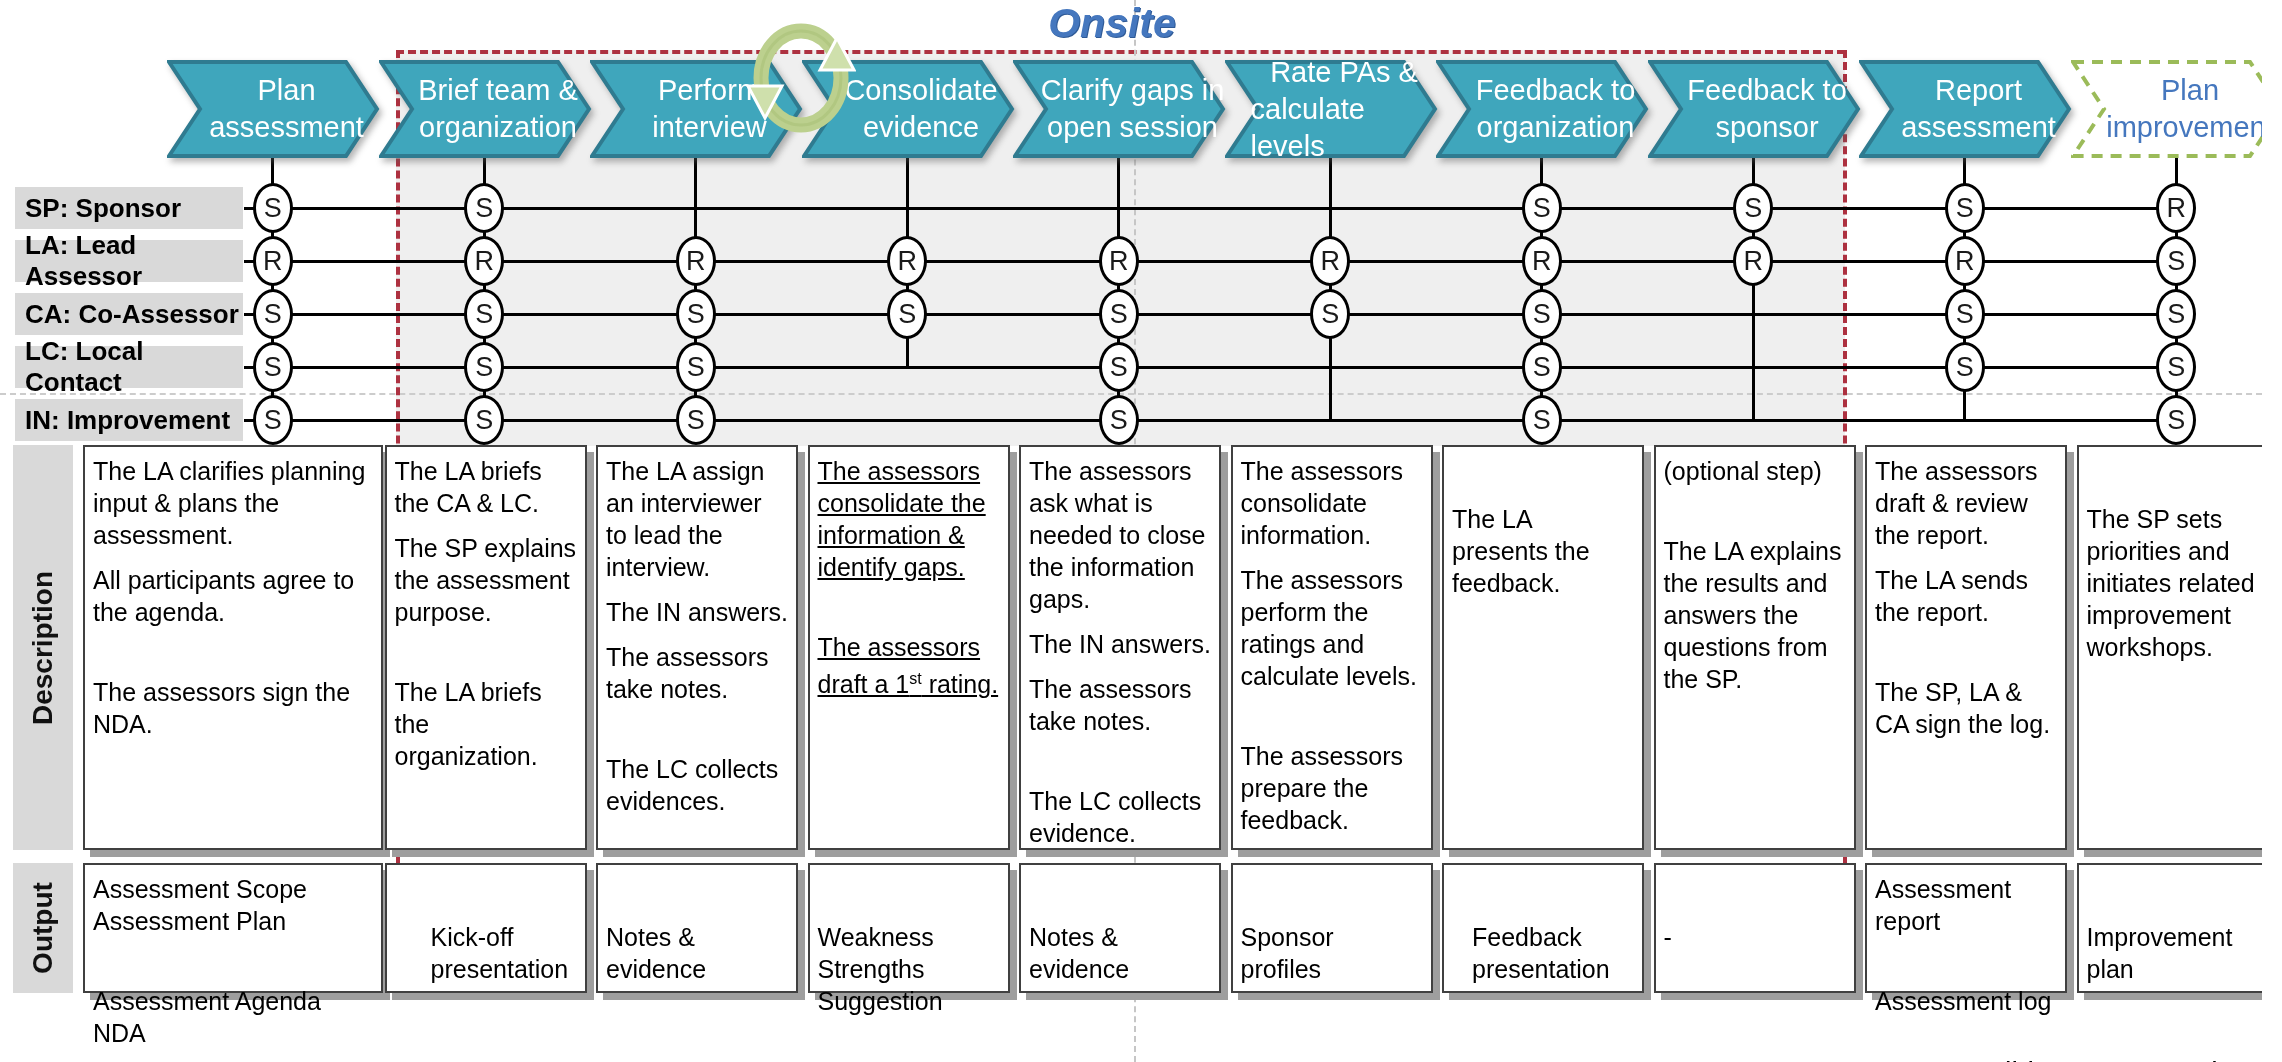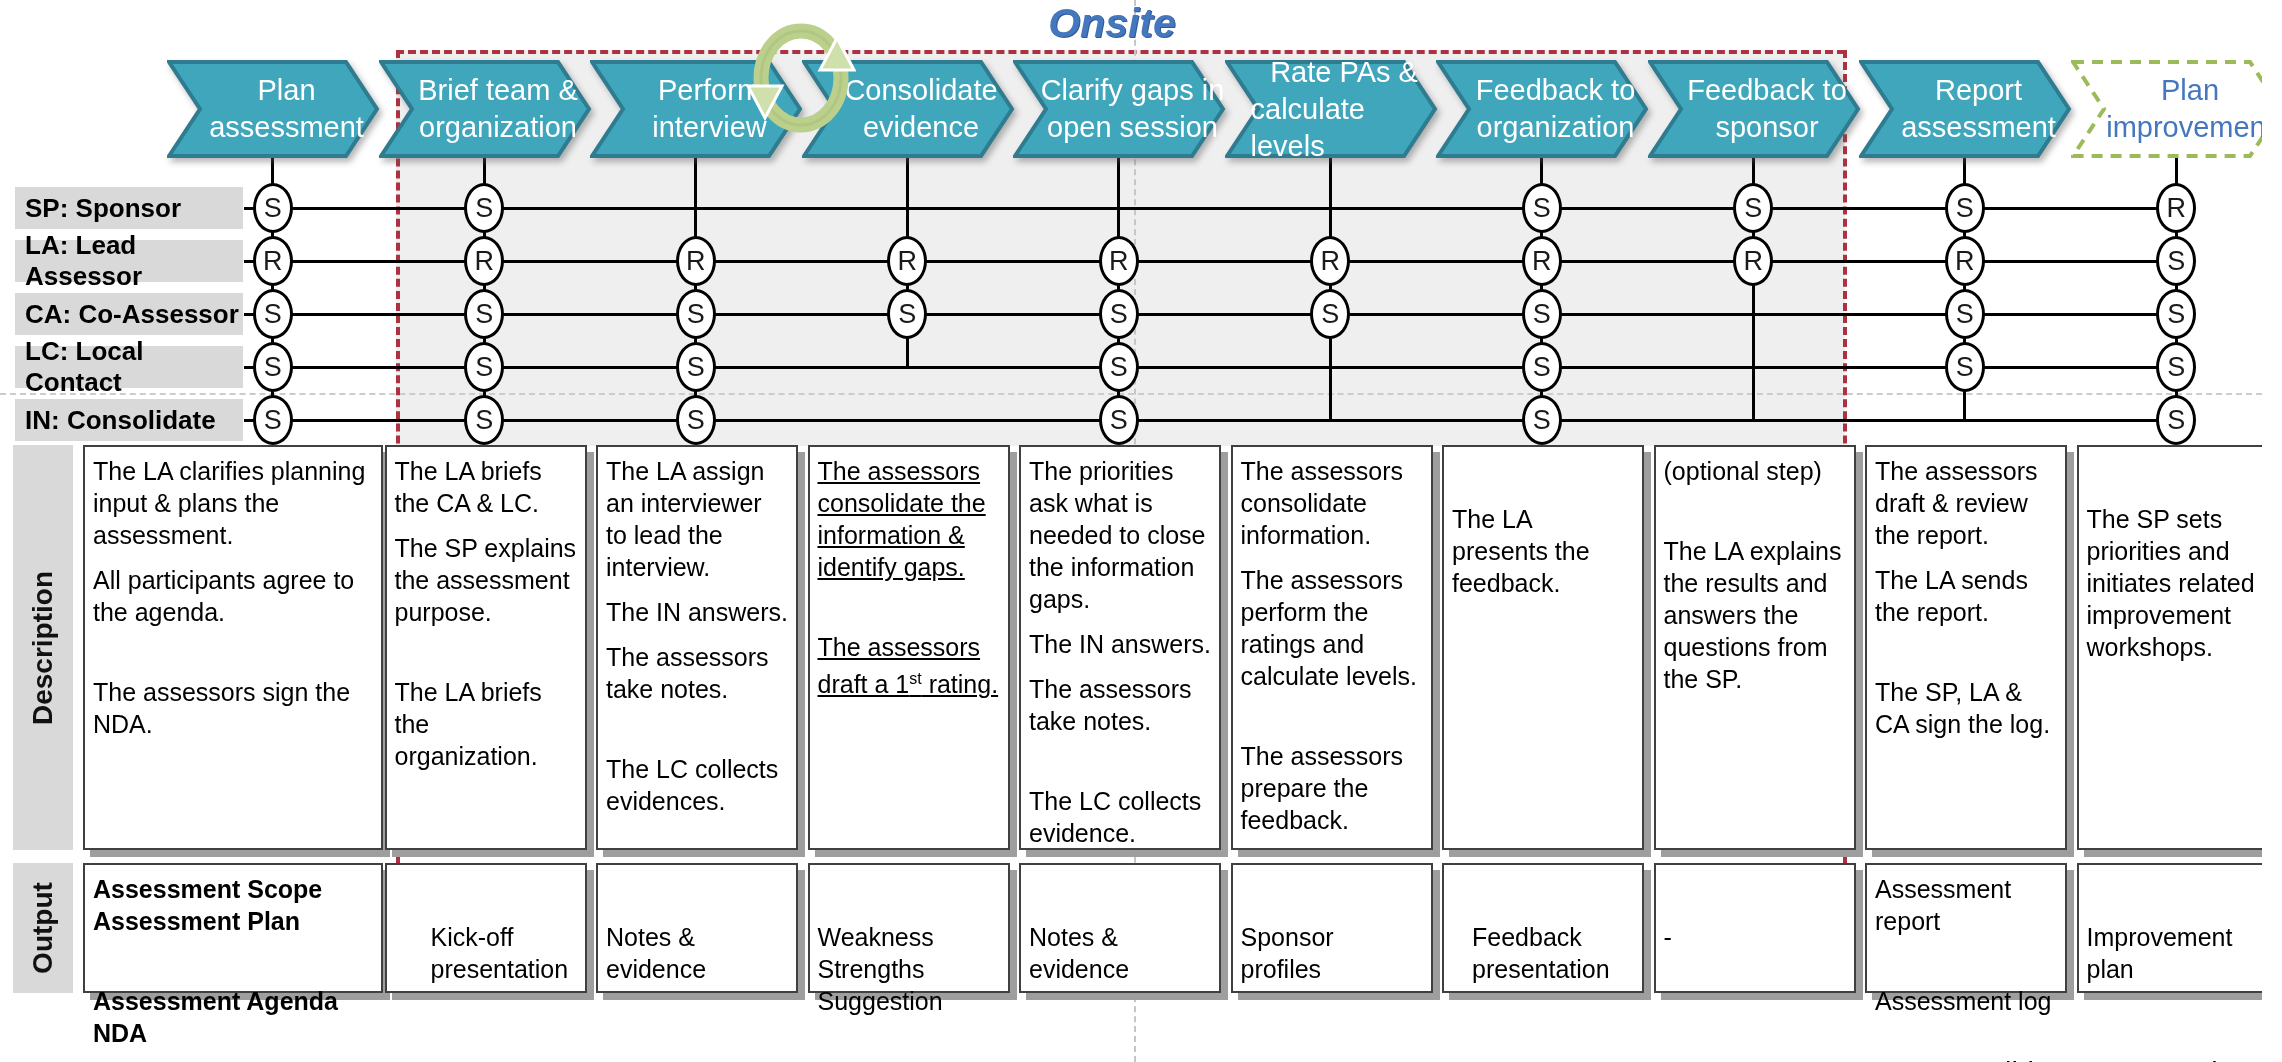--- a/index.html
+++ b/index.html
@@ -201,21 +201,21 @@
       <div class="abs rowline" style="top: 365.5px; width: 1932px;"></div>
       <div class="abs rolebox" style="top: 346px;">LC: Local Contact</div>
       <div class="abs cell-circle" style="left: 252.75px; top: 342px;">S</div>
       <div class="abs cell-circle" style="left: 464.25px; top: 342px;">S</div>
       <div class="abs cell-circle" style="left: 675.75px; top: 342px;">S</div>
       <div class="abs cell-circle" style="left: 1098.75px; top: 342px;">S</div>
       <div class="abs cell-circle" style="left: 1521.75px; top: 342px;">S</div>
       <div class="abs cell-circle" style="left: 1944.75px; top: 342px;">S</div>
       <div class="abs cell-circle" style="left: 2156.25px; top: 342px;">S</div>
       <div class="abs rowline" style="top: 418.5px; width: 1932px;"></div>
-      <div class="abs rolebox" style="top: 399px;">IN: Consolidate</div>
+      <div class="abs rolebox" style="top: 399px;">IN: Improvement</div>
       <div class="abs cell-circle" style="left: 252.75px; top: 395px;">S</div>
       <div class="abs cell-circle" style="left: 464.25px; top: 395px;">S</div>
       <div class="abs cell-circle" style="left: 675.75px; top: 395px;">S</div>
       <div class="abs cell-circle" style="left: 1098.75px; top: 395px;">S</div>
       <div class="abs cell-circle" style="left: 1521.75px; top: 395px;">S</div>
       <div class="abs cell-circle" style="left: 2156.25px; top: 395px;">S</div>
     </div>
 
   <div id="desc-row">
     <div class="abs rotlabel" style="top:445px;height:405px;">
@@ -235,21 +235,21 @@
         <p>The LA assign an interviewer to lead the interview.</p>
         <p>The IN answers.</p>
         <p>The assessors take notes.</p>
         <p>The LC collects evidences.</p>
       </div>
       <div class="abs txtbox" style="top: 445px; min-height: 405px; height: 405px; left: 807.5px; width: 202px; text-decoration: underline;">
         <p>The assessors consolidate the information &amp; identify gaps.</p>
         <p>The assessors draft a 1<sup>st</sup> rating.</p>
       </div>
       <div class="abs txtbox" style="top: 445px; min-height: 405px; height: 405px; left: 1019px; width: 202px;">
-        <p>The priorities ask what is needed to close the information gaps.</p>
+        <p>The assessors ask what is needed to close the information gaps.</p>
         <p>The IN answers.</p>
         <p>The assessors take notes.</p>
         <p>The LC collects evidence.</p>
       </div>
       <div class="abs txtbox" style="top: 445px; min-height: 405px; height: 405px; left: 1230.5px; width: 202px;">
         <p>The assessors consolidate information.</p>
         <p>The assessors perform the ratings and calculate levels.</p>
         <p>The assessors prepare the feedback.</p>
       </div>
       <div class="abs txtbox" style="top: 445px; min-height: 405px; height: 405px; left: 1442px; width: 202px;">
@@ -266,21 +266,21 @@
       </div>
       <div class="abs txtbox" style="top: 445px; min-height: 405px; height: 405px; left: 2076.5px; width: 202px;">
         <p>The SP sets priorities and initiates related improvement workshops.</p>
       </div>
     </div>
 
   <div id="out-row">
     <div class="abs rotlabel" style="top:863px;height:130px;">
       <span>Output</span>
     </div>
-  <div class="abs txtbox outbox" style="top: 863px; min-height: 130px; height: 130px; left: 83px; width: 300px; font-weight: bold;">
+  <div class="abs txtbox outbox" style="top: 863px; min-height: 130px; height: 130px; left: 83px; width: 300px;">
         <p>Assessment Scope
 Assessment Plan</p>
         <p>Assessment Agenda NDA</p>
       </div>
       <div class="abs txtbox outbox" style="top: 863px; min-height: 130px; height: 130px; left: 384.5px; width: 202px; padding-left: 44px;">
         <p>Kick-off
   presentation</p>
       </div>
       <div class="abs txtbox outbox" style="top: 863px; min-height: 130px; height: 130px; left: 596px; width: 202px;">
         <p>Notes &amp;

